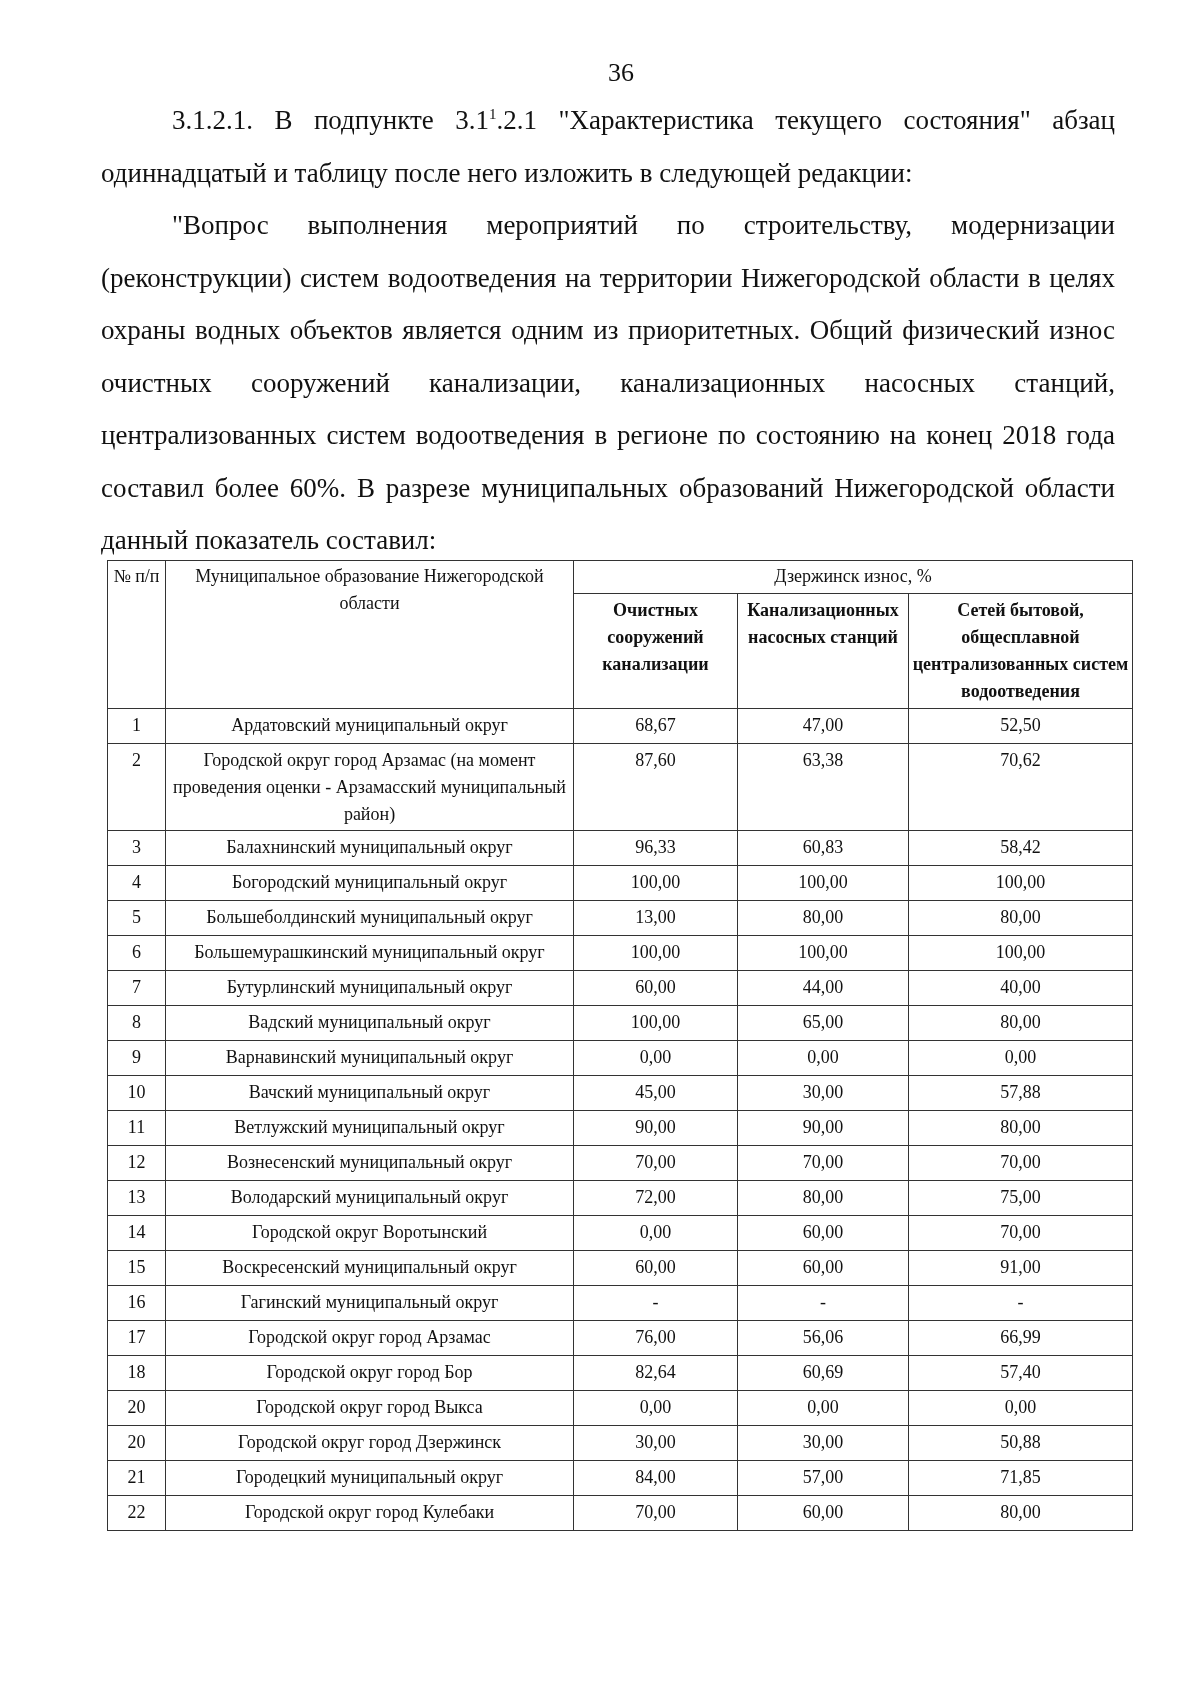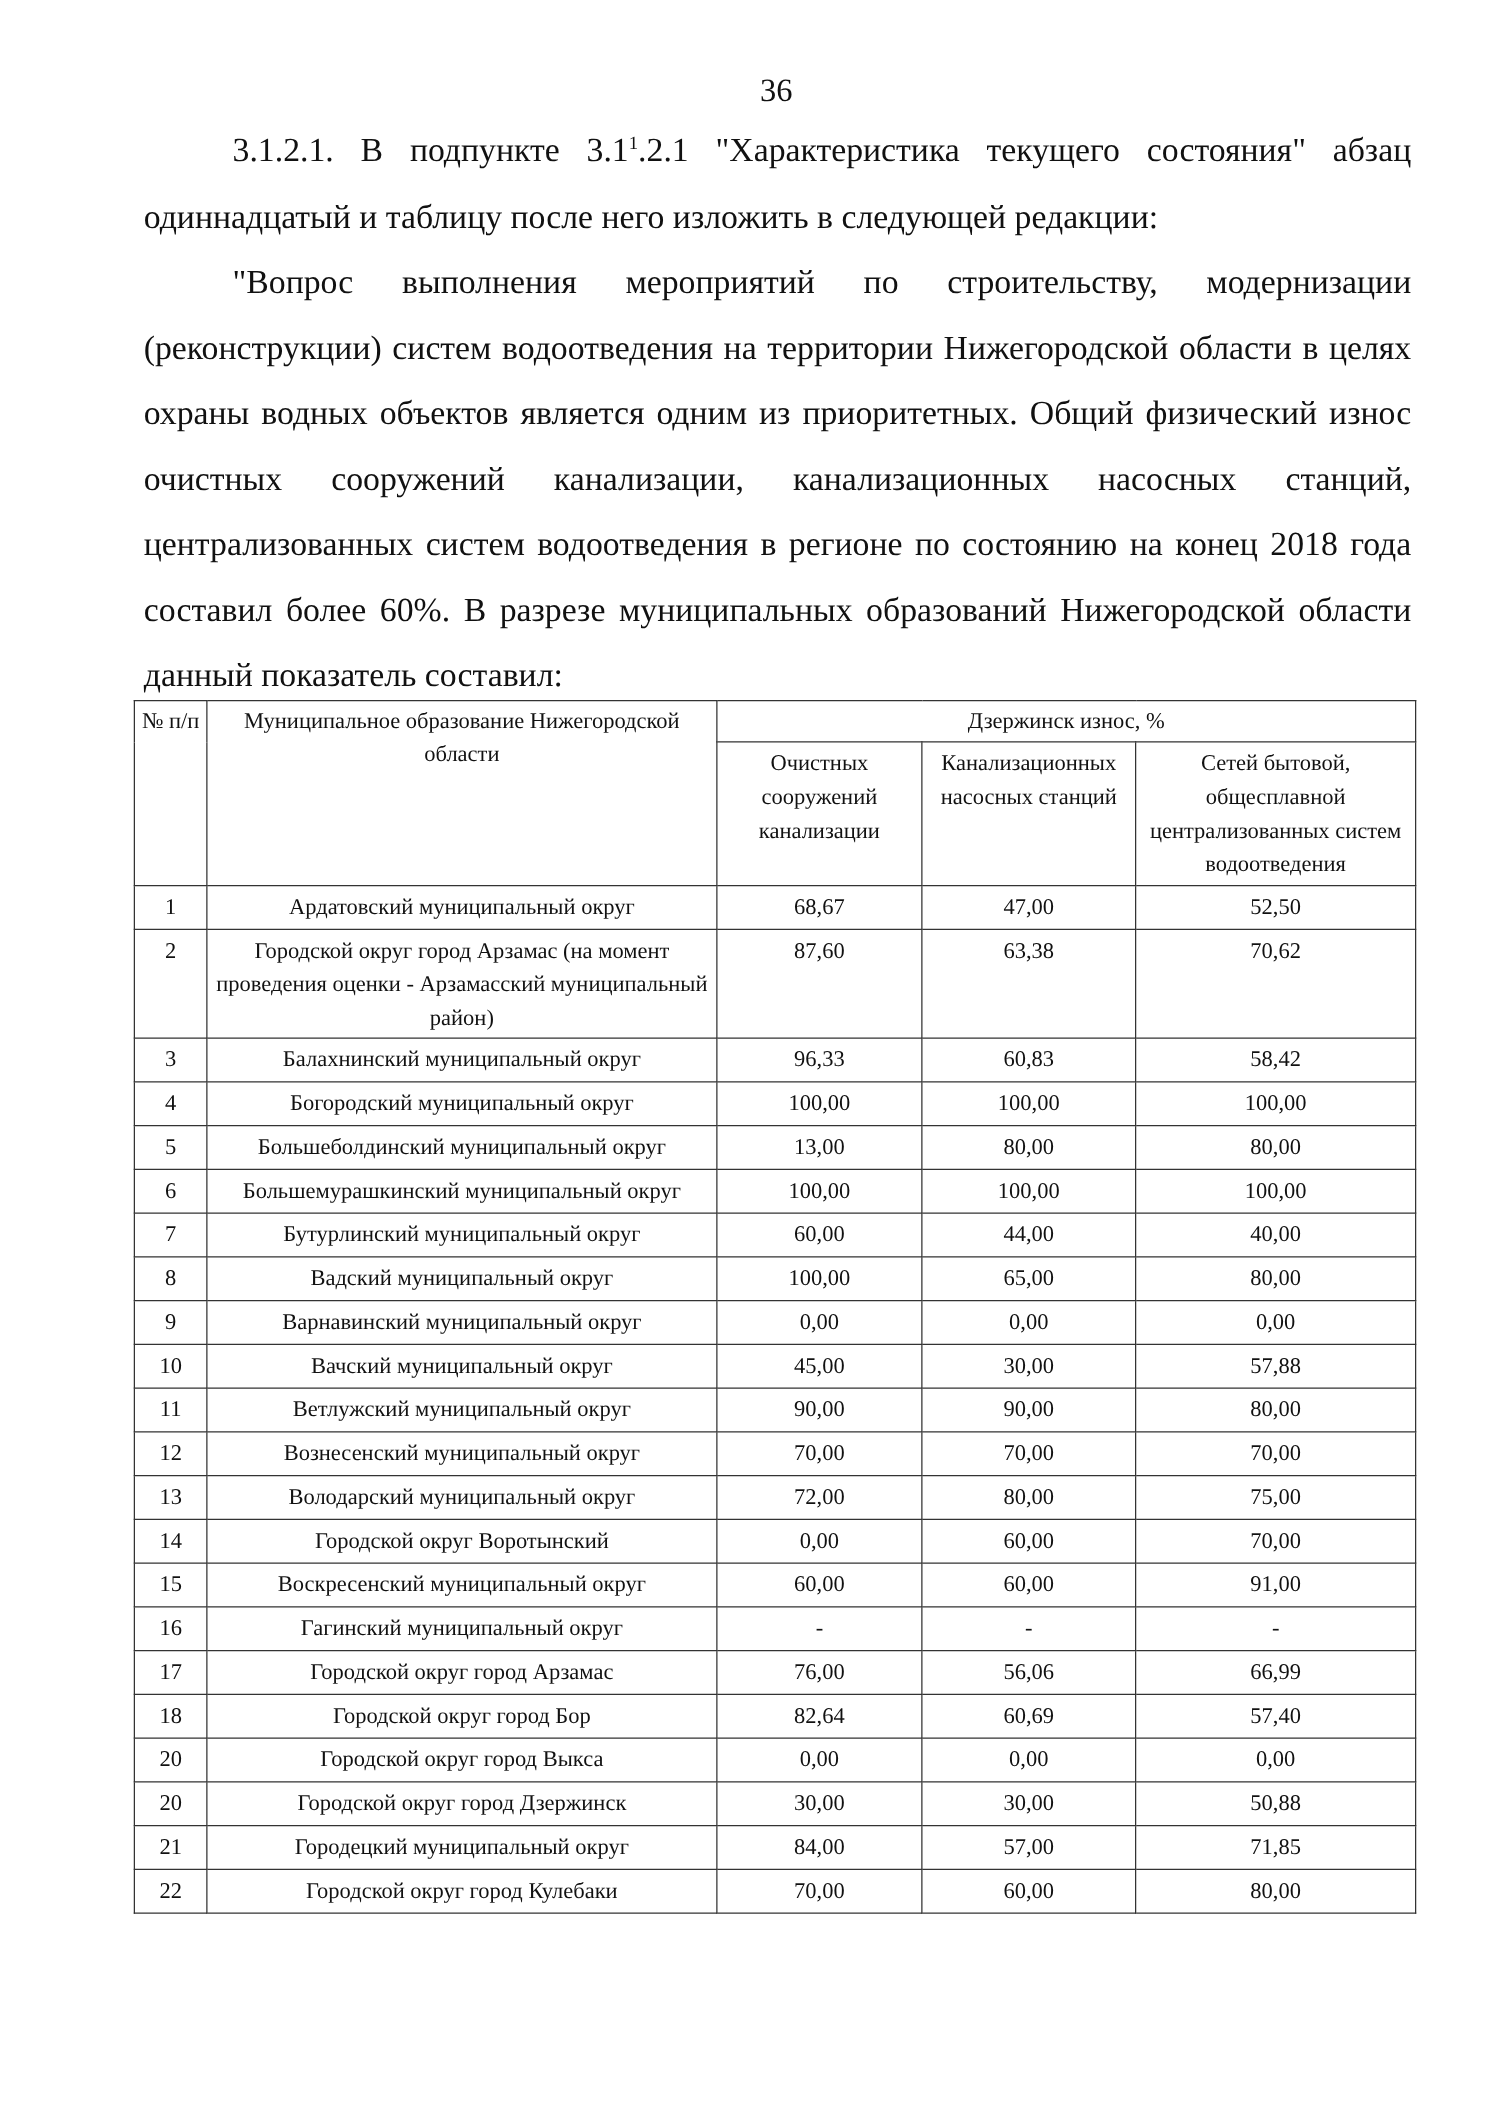--- a/index.html
+++ b/index.html
@@ -19,21 +19,21 @@
       position: absolute;
       top: 58px;
       left: 0;
       width: 1242px;
       text-align: center;
       font-size: 26px;
       line-height: 30px;
     }
     .text-block {
       position: absolute;
-      left: 115px;
+      left: 101px;
       width: 1014px;
       font-size: 27px;
       line-height: 52.5px;
       text-align: justify;
     }
     .text-block p {
       margin: 0;
       text-indent: 71px;
     }
     .text-block sup {
@@ -55,21 +55,21 @@
       line-height: 27px;
     }
     table.wear-table td, table.wear-table th {
       border: 1.5px solid #333;
       font-weight: normal;
       text-align: center;
       vertical-align: top;
       padding: 3px 3px 2px 3px;
     }
     table.wear-table .hdr-group td { height: 28px; padding-top: 2px; }
-    table.wear-table .hdr-sub td { height: 109px; }
+    table.wear-table .hdr-sub td { height: 109px; font-weight: bold; }
     table.wear-table tbody td { height: 29px; }
     col.c-num { width: 58px; }
     col.c-name { width: 408px; }
     col.c-v1 { width: 164px; }
     col.c-v2 { width: 171px; }
     col.c-v3 { width: 224px; }
     .name-cell { padding-left: 4px; padding-right: 4px; }
   </style>
 </head>
 <body>

